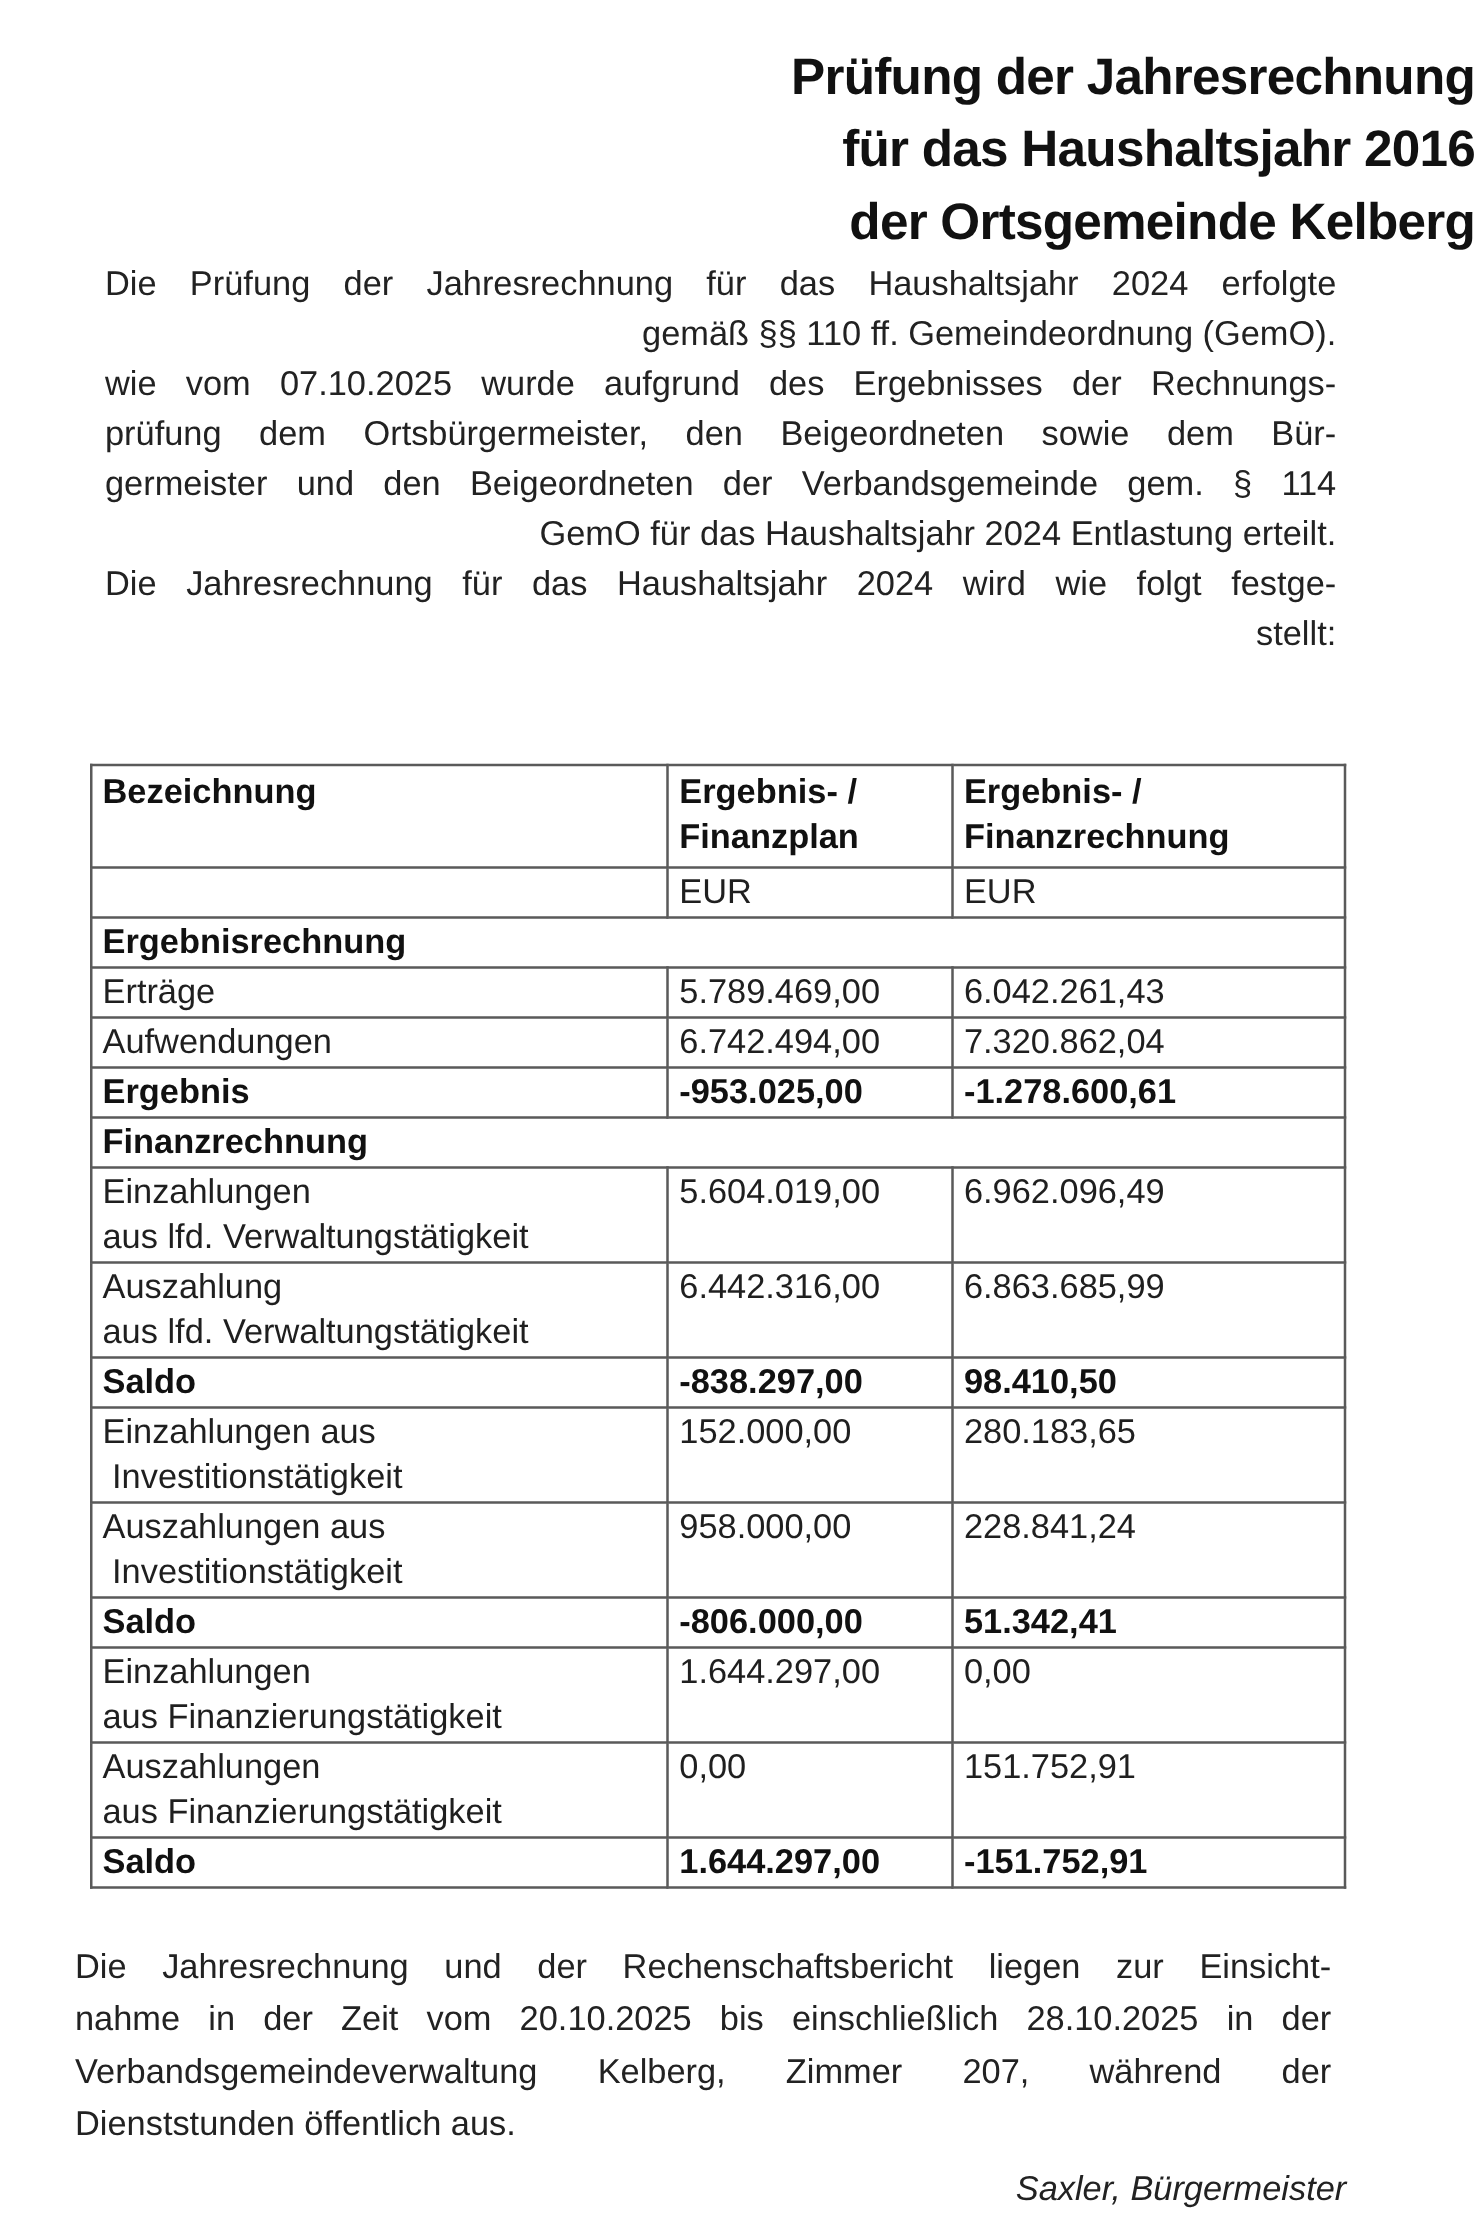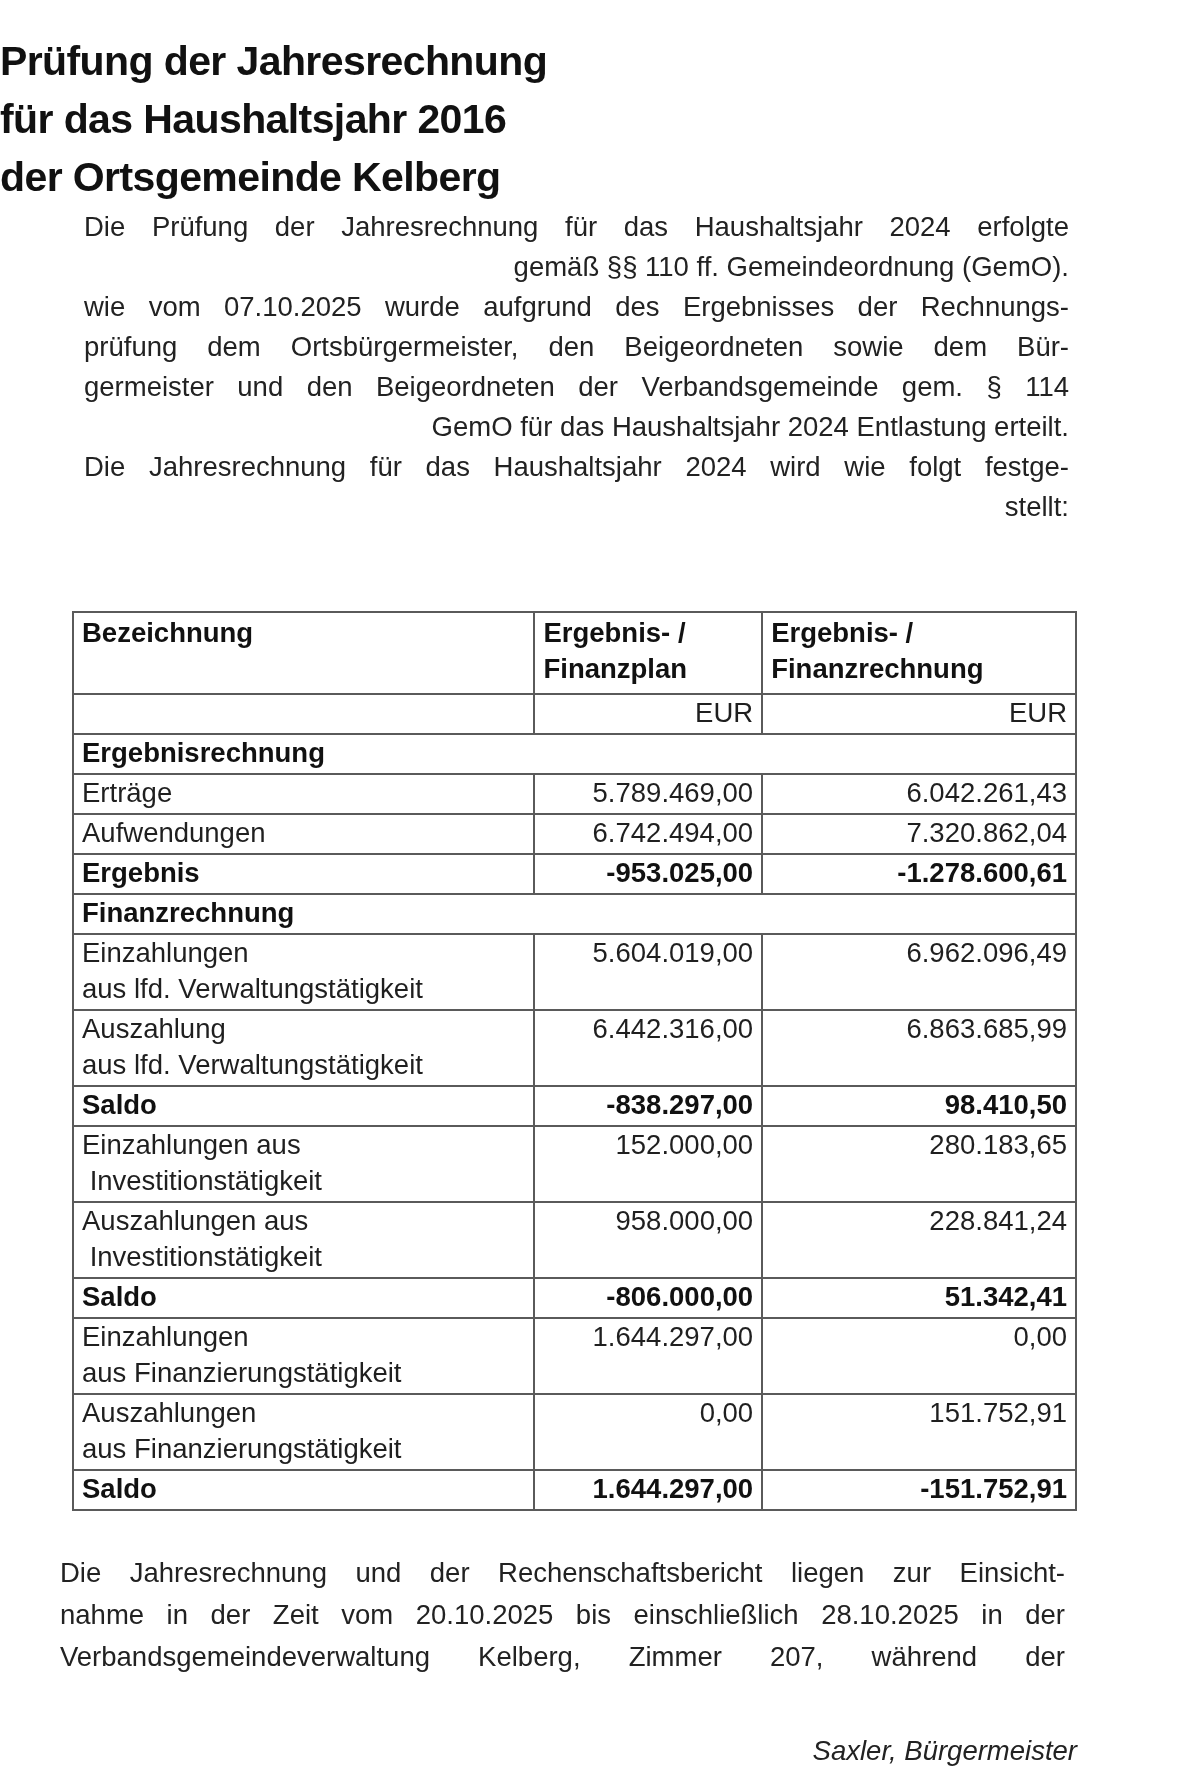--- a/index.html
+++ b/index.html
@@ -3,21 +3,21 @@
 <meta charset="utf-8">
 <style>
   html, body { margin: 0; padding: 0; background: #ffffff; }
   body {
     width: 1180px; height: 1783px; position: relative; overflow: hidden;
     font-family: "Liberation Sans", "DejaVu Sans", sans-serif;
     color: #1f1f1f;
   }
   .title {
     position: absolute; left: 0; top: 32px; width: 1180px;
-    text-align: left; font-weight: bold; font-size: 41px; line-height: 58px;
+    text-align: right; font-weight: bold; font-size: 41px; line-height: 58px;
     color: #111; letter-spacing: -0.6px;
   }
   .title div { white-space: nowrap; }
   .intro {
     position: absolute; left: 84px; top: 207px; width: 985px;
     font-size: 27.5px; line-height: 40px; color: #222;
     text-align: justify;
   }
   .intro .line { display: block; text-align-last: justify; white-space: nowrap; }
   .intro .last { display: block; text-align: right; white-space: nowrap; }
@@ -26,21 +26,21 @@
     border-collapse: collapse; font-size: 27.5px; color: #1f1f1f;
   }
   table.fin td, table.fin th {
     border: 2px solid #5a5a5a; padding: 0 8px; vertical-align: top;
     line-height: 36px;
   }
   table.fin th { font-weight: bold; text-align: left; color: #111; }
   .c1 { width: 448px; }
   .c2 { width: 211px; }
   .c3 { width: 298px; }
-  .num { text-align: right; white-space: nowrap; border-radius: 12px; }
+  .num { text-align: left; white-space: nowrap; border-radius: 12px; }
   .b { font-weight: bold; color: #111; }
   tr.hdr th { height: 78px; padding-top: 2px; }
   tr.unit td { height: 38px; }
   tr.sec td { height: 38px; }
   tr.single td { height: 38px; margin-left: 28px; }
   tr.double td { height: 74px; }
   .outro {
     position: absolute; left: 60px; top: 1552px; width: 1005px;
     font-size: 27.5px; line-height: 42px; color: #222;
   }
@@ -173,15 +173,16 @@
     <td class="num b">1.644.297,00</td>
     <td class="num b">-151.752,91</td>
   </tr>
 </tbody>
   </table>
 
 <div class="outro">
   <span class="line">Die Jahresrechnung und der Rechenschaftsbericht liegen zur Einsicht-</span>
   <span class="line">nahme in der Zeit vom 20.10.2025 bis einschließlich 28.10.2025 in der</span>
   <span class="line">Verbandsgemeindeverwaltung Kelberg, Zimmer 207, während der</span>
+  <span class="last">Dienststunden öffentlich aus.</span>
 </div>
 
 <div class="sig">Saxler, Bürgermeister</div>
 
 </body></html>

